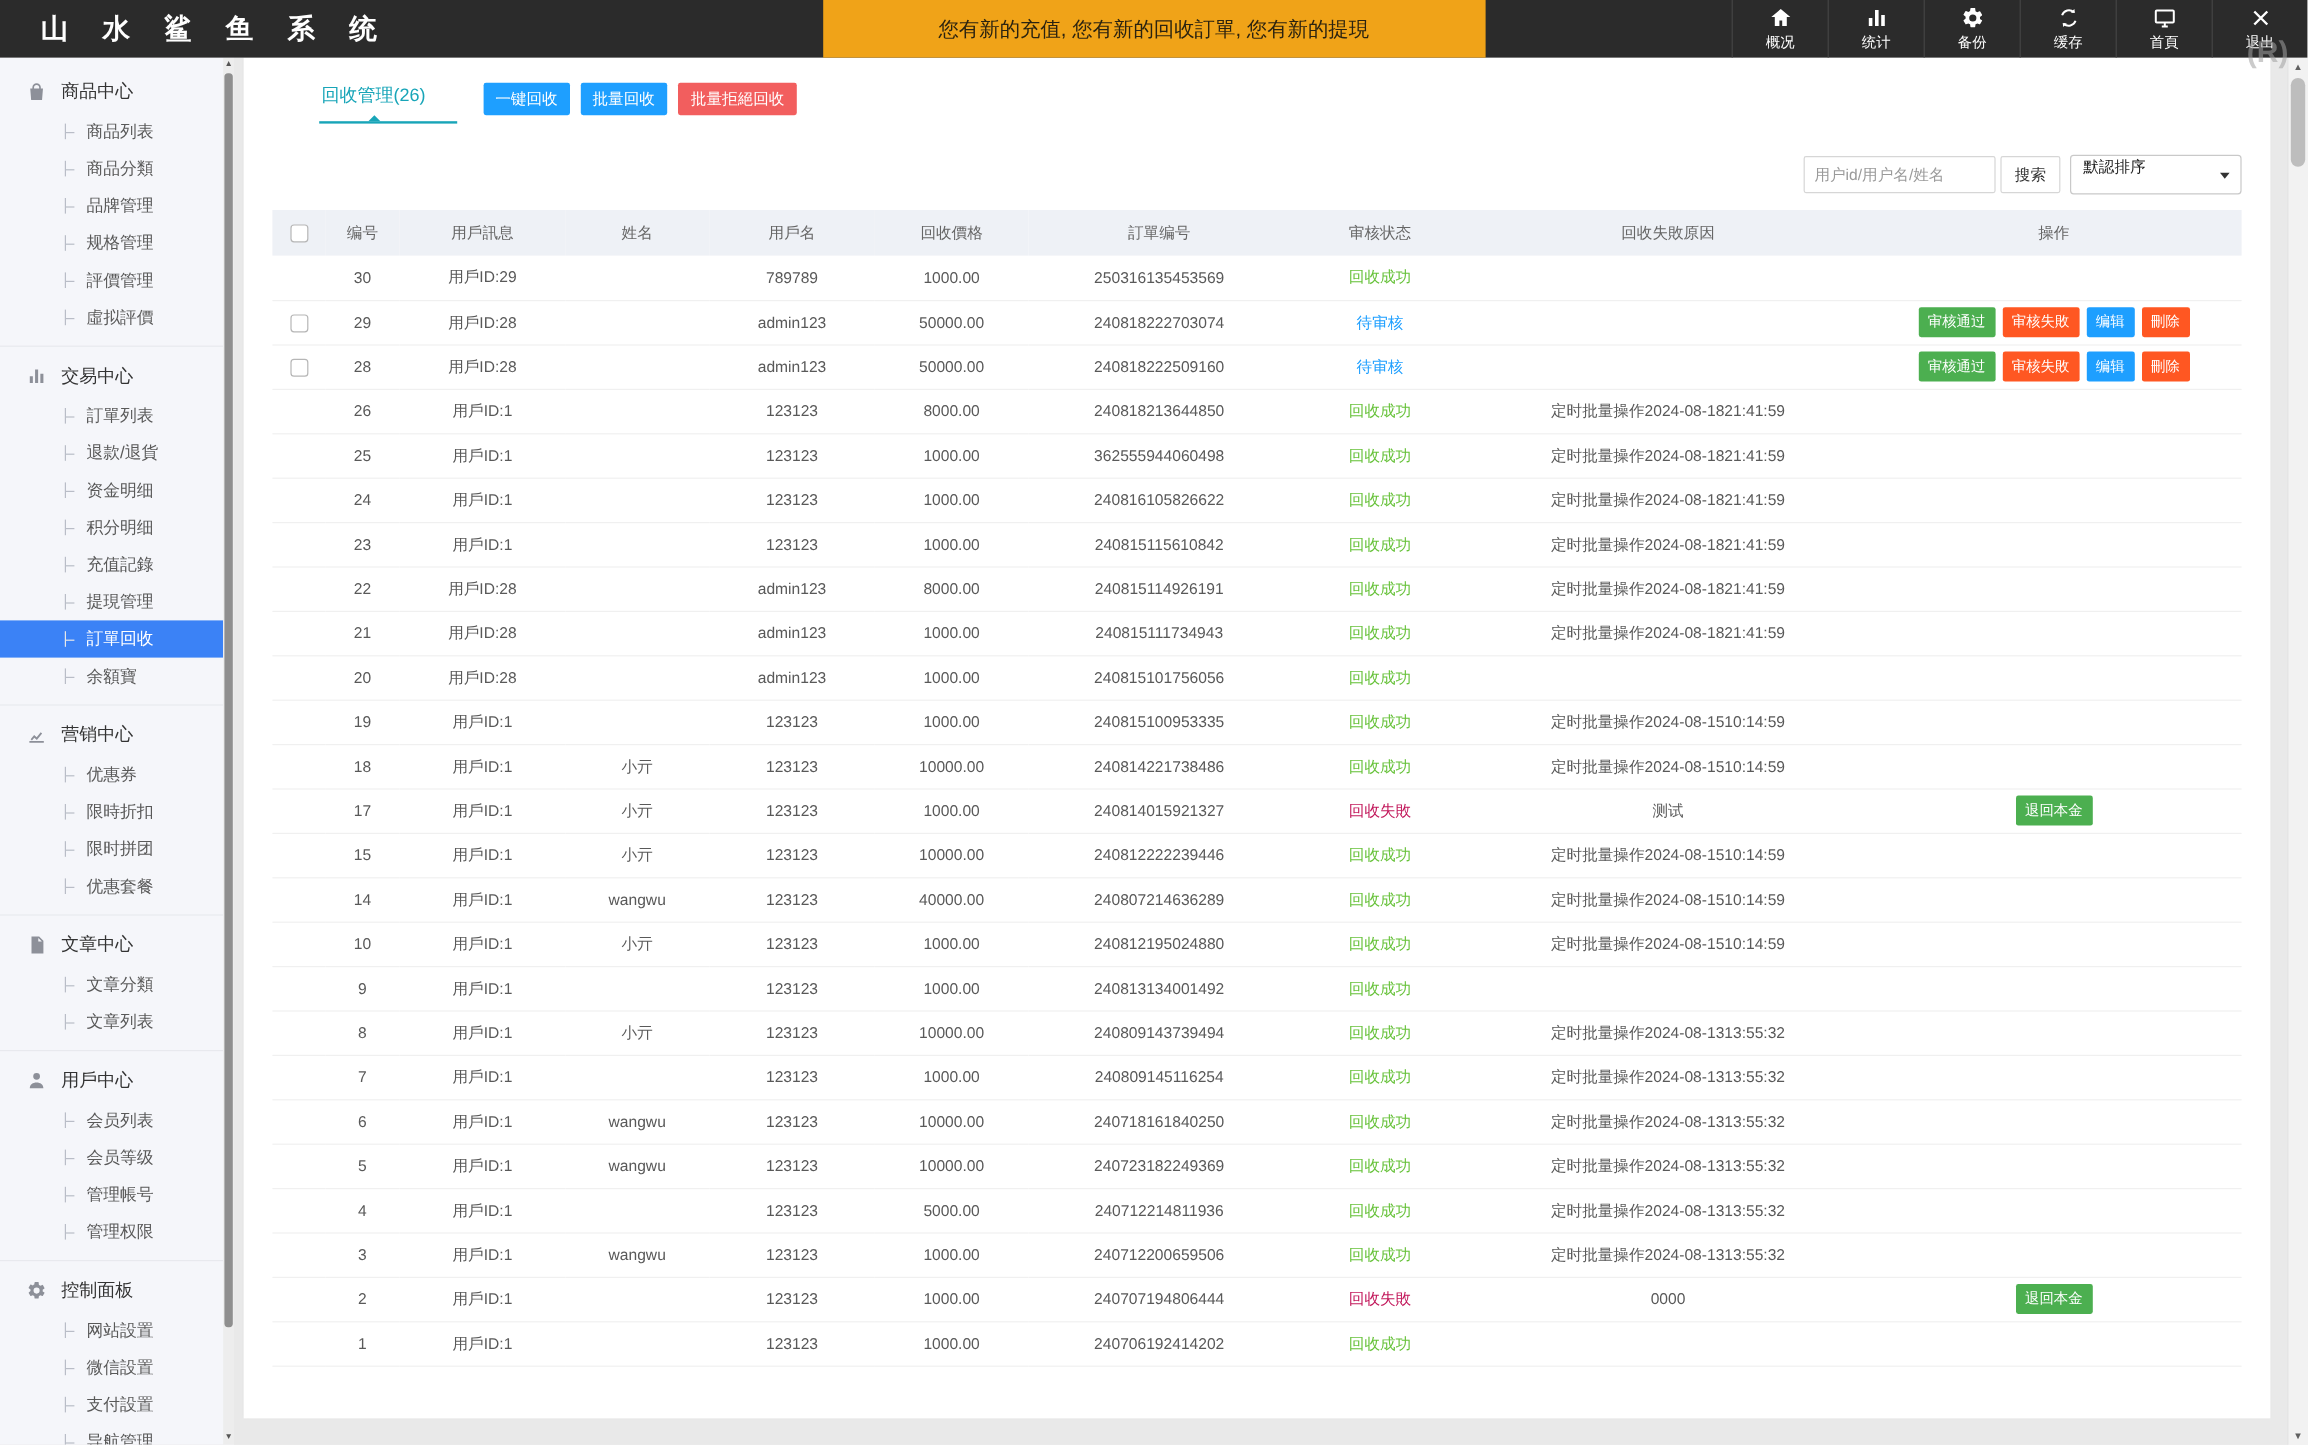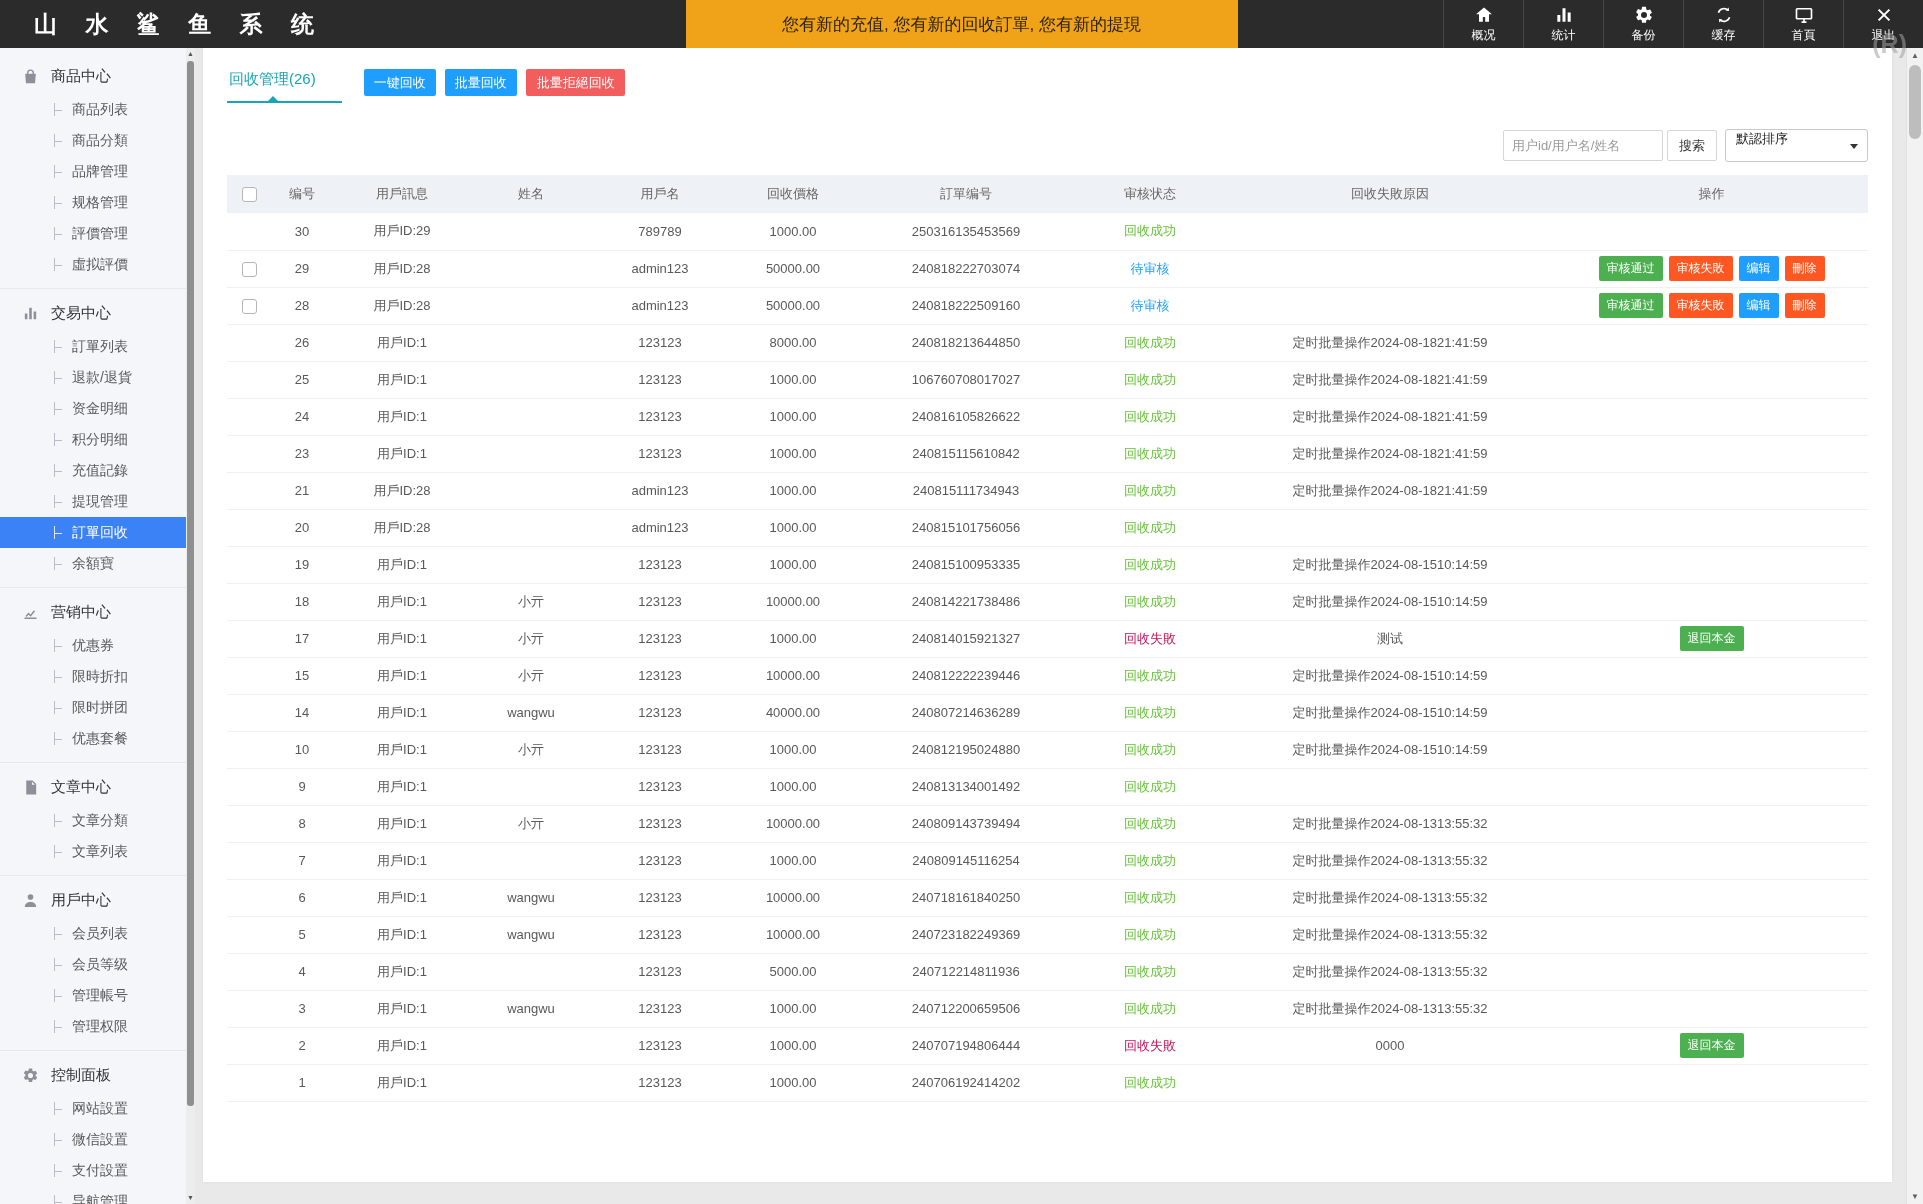--- a/index.html
+++ b/index.html
@@ -36,21 +36,21 @@
   
   .side-scroll { position:absolute; top:0; right:0; width:9px; height:100%; background:#ededed; }
   .side-scroll .arr { position:absolute; left:0; width:9px; height:12px; font-size:7px; color:#555; text-align:center; line-height:12px; }
   .side-scroll .arr.up { top:0; } .side-scroll .arr.down { bottom:0; }
   .side-thumb { position:absolute; left:1px; top:13px; width:7px; height:1045px; background:#8f8f8f; border-radius:3px; }
 
   
   .main { flex:1; padding:0 31px 0 8px; position:relative; }
   .card { background:#fff; min-height:1134px; padding:14px 24px 14px 24px; box-shadow:0 0 3px rgba(0,0,0,.06); }
 
-  .tabrow { display:flex; align-items:center; }
+  .tabrow { display:flex; align-items:center;margin-left:39px; }
   .tab { position:relative; color:#18a5b8; font-size:15px; padding:8px 26px 12px 2px; border-bottom:2px solid #18a5b8; margin-right:22px; cursor:pointer; }
   .tab::after { content:''; position:absolute; bottom:0; left:50%; margin-left:-16px; border-left:5px solid transparent; border-right:5px solid transparent; border-bottom:5px solid #18a5b8; }
   .tbtn { height:27px; padding:0 10px; border:none; border-radius:2px; color:#fff; font-size:13px; margin-right:9px; cursor:pointer; font-family:inherit; }
   .tbtn.blue { background:#1e9fff; } .tbtn.red { background:#f25e5e;padding-left:11px; }
 
   .toolbar { display:flex; justify-content:flex-end; align-items:center; margin-top:26px; }
   .search-input { width:160px; height:31px; border:1px solid #d6d6d6; border-radius:2px; padding:0 8px; font-size:13px; color:#333; font-family:inherit; }
   .search-input::placeholder { color:#9a9a9a; }
   .search-btn { height:31px; padding:0 11px; margin-left:4px; background:#fff; border:1px solid #d6d6d6; border-radius:2px; font-size:13px; color:#333; cursor:pointer; font-family:inherit; }
   .sort-select { position:relative; width:143px; height:33px; margin-left:8px; border:1px solid #c9c9c9; border-radius:3px;
@@ -412,21 +412,21 @@
               <td>定时批量操作2024-08-1821:41:59</td>
               <td></td>
             </tr>
             <tr>
               <td></td>
               <td>25</td>
               <td>用戶ID:1</td>
               <td></td>
               <td>123123</td>
               <td>1000.00</td>
-              <td>106760708017027</td>
+              <td>362555944060498</td>
               <td><span class="st-success">回收成功</span></td>
               <td>定时批量操作2024-08-1821:41:59</td>
               <td></td>
             </tr>
             <tr>
               <td></td>
               <td>24</td>
               <td>用戶ID:1</td>
               <td></td>
               <td>123123</td>
@@ -437,20 +437,32 @@
               <td></td>
             </tr>
             <tr>
               <td></td>
               <td>23</td>
               <td>用戶ID:1</td>
               <td></td>
               <td>123123</td>
               <td>1000.00</td>
               <td>240815115610842</td>
+              <td><span class="st-success">回收成功</span></td>
+              <td>定时批量操作2024-08-1821:41:59</td>
+              <td></td>
+            </tr>
+            <tr>
+              <td></td>
+              <td>22</td>
+              <td>用戶ID:28</td>
+              <td></td>
+              <td>admin123</td>
+              <td>8000.00</td>
+              <td>240815114926191</td>
               <td><span class="st-success">回收成功</span></td>
               <td>定时批量操作2024-08-1821:41:59</td>
               <td></td>
             </tr>
             <tr>
               <td></td>
               <td>21</td>
               <td>用戶ID:28</td>
               <td></td>
               <td>admin123</td>

